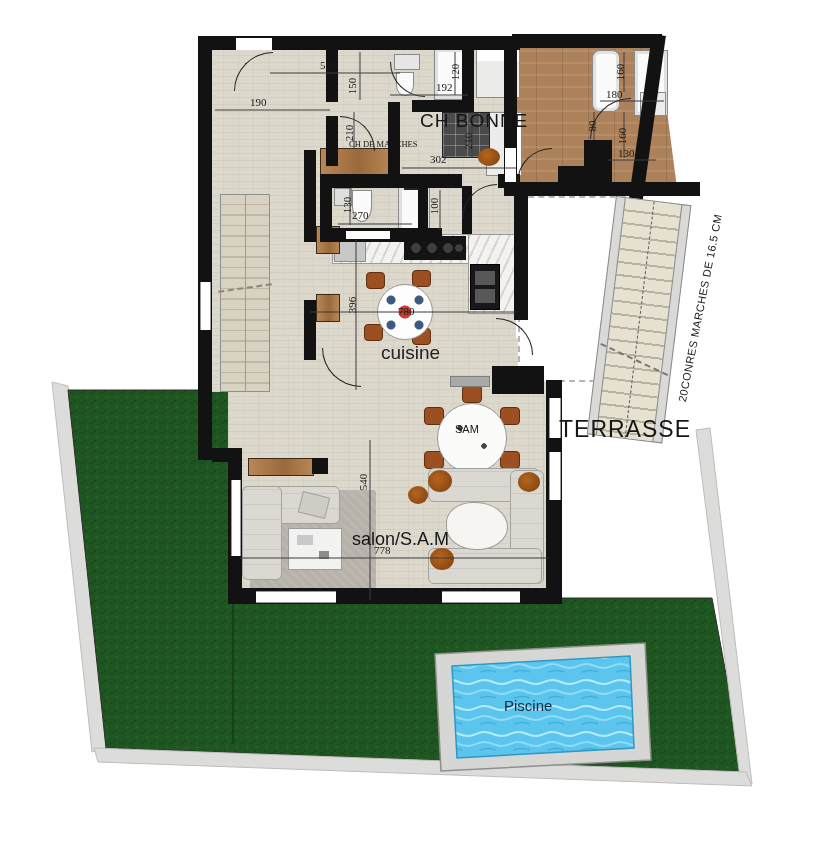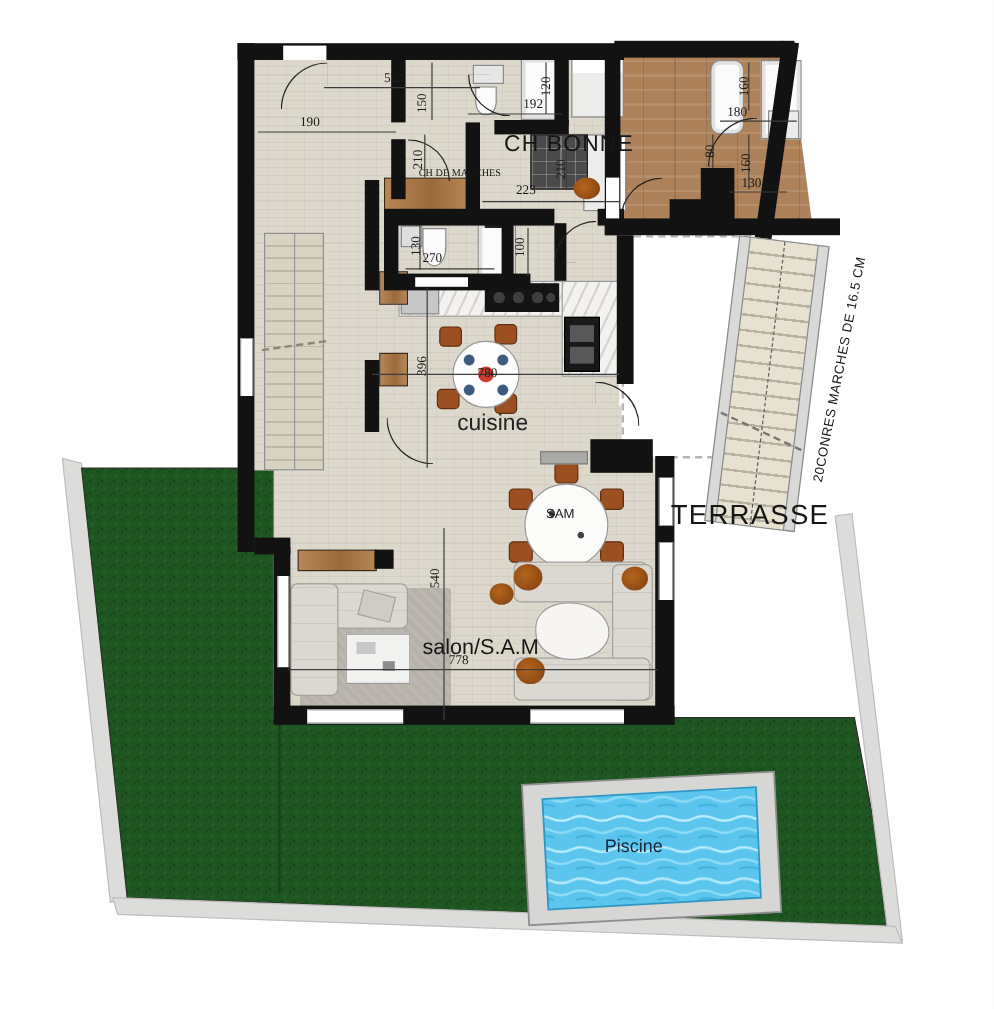--- a/index.html
+++ b/index.html
@@ -194,21 +194,21 @@
   <div class="abs lbl" style="left:352px;top:529px;font-size:18px">salon/S.A.M</div>
   <div class="abs lbl" style="left:504px;top:697px;font-size:15px;color:#15283c">Piscine</div>
 
   <div class="abs dim" style="left:320px;top:59px">520</div>
   <div class="abs dimv" style="left:339px;top:80px">150</div>
   <div class="abs dim" style="left:250px;top:96px">190</div>
   <div class="abs dim" style="left:436px;top:81px">192</div>
   <div class="abs dimv" style="left:442px;top:66px">120</div>
   <div class="abs dimv" style="left:336px;top:127px">210</div>
   <div class="abs dimv" style="left:455px;top:135px">210</div>
-  <div class="abs dim" style="left:430px;top:153px">223</div>
+  <div class="abs dim" style="left:430px;top:153px">302</div>
   <div class="abs dimv" style="left:607px;top:66px">160</div>
   <div class="abs dim" style="left:606px;top:88px">180</div>
   <div class="abs dimv" style="left:579px;top:120px">80</div>
   <div class="abs dimv" style="left:609px;top:130px">160</div>
   <div class="abs dim" style="left:618px;top:147px">130</div>
   <div class="abs dimv" style="left:334px;top:199px">130</div>
   <div class="abs dim" style="left:352px;top:209px">270</div>
   <div class="abs dimv" style="left:421px;top:200px">100</div>
   <div class="abs dimv" style="left:339px;top:299px">396</div>
   <div class="abs dim" style="left:398px;top:305px">780</div>

